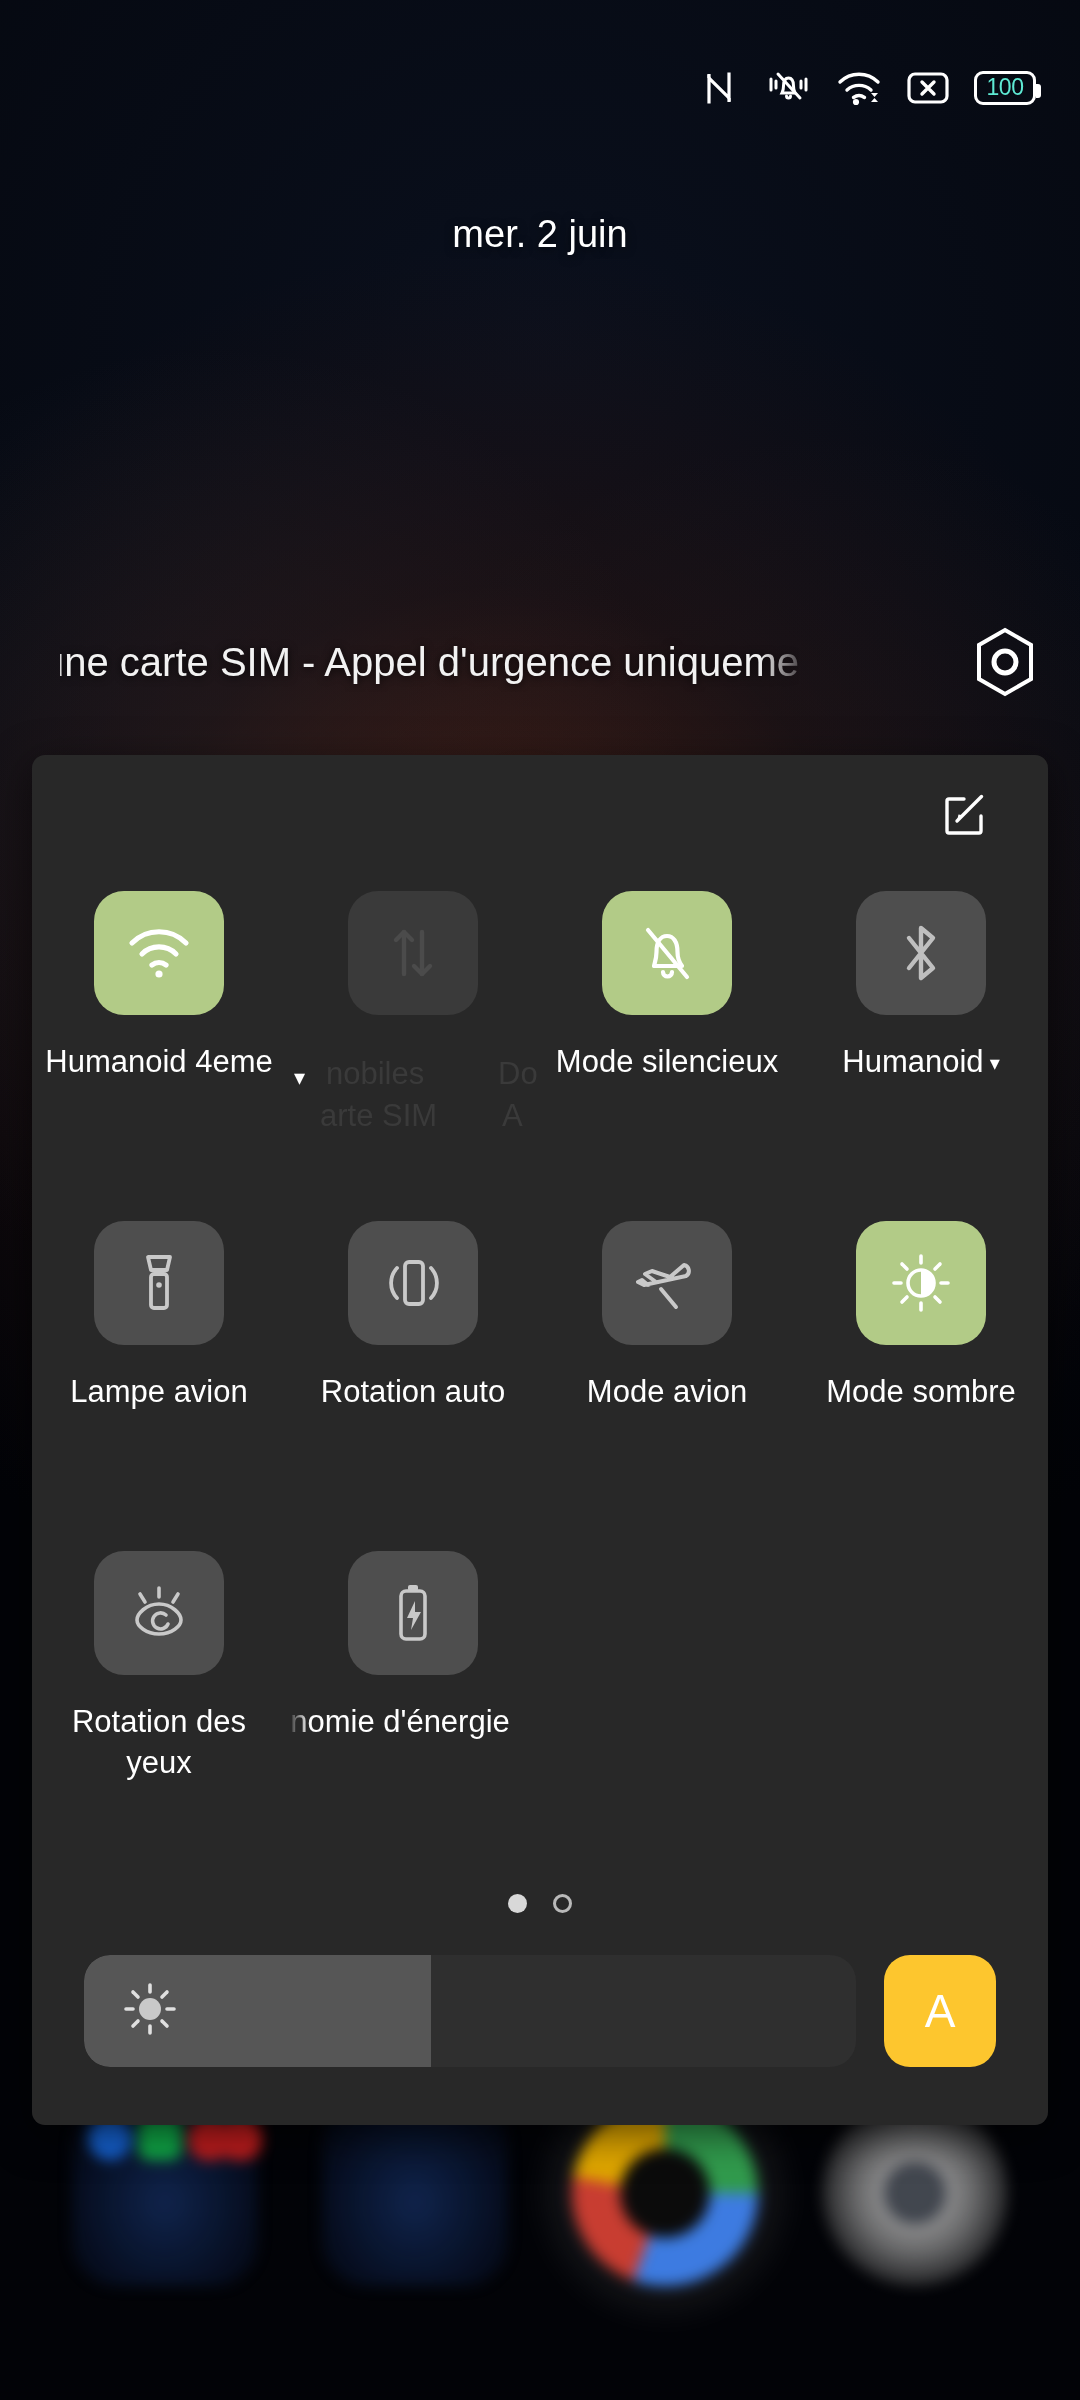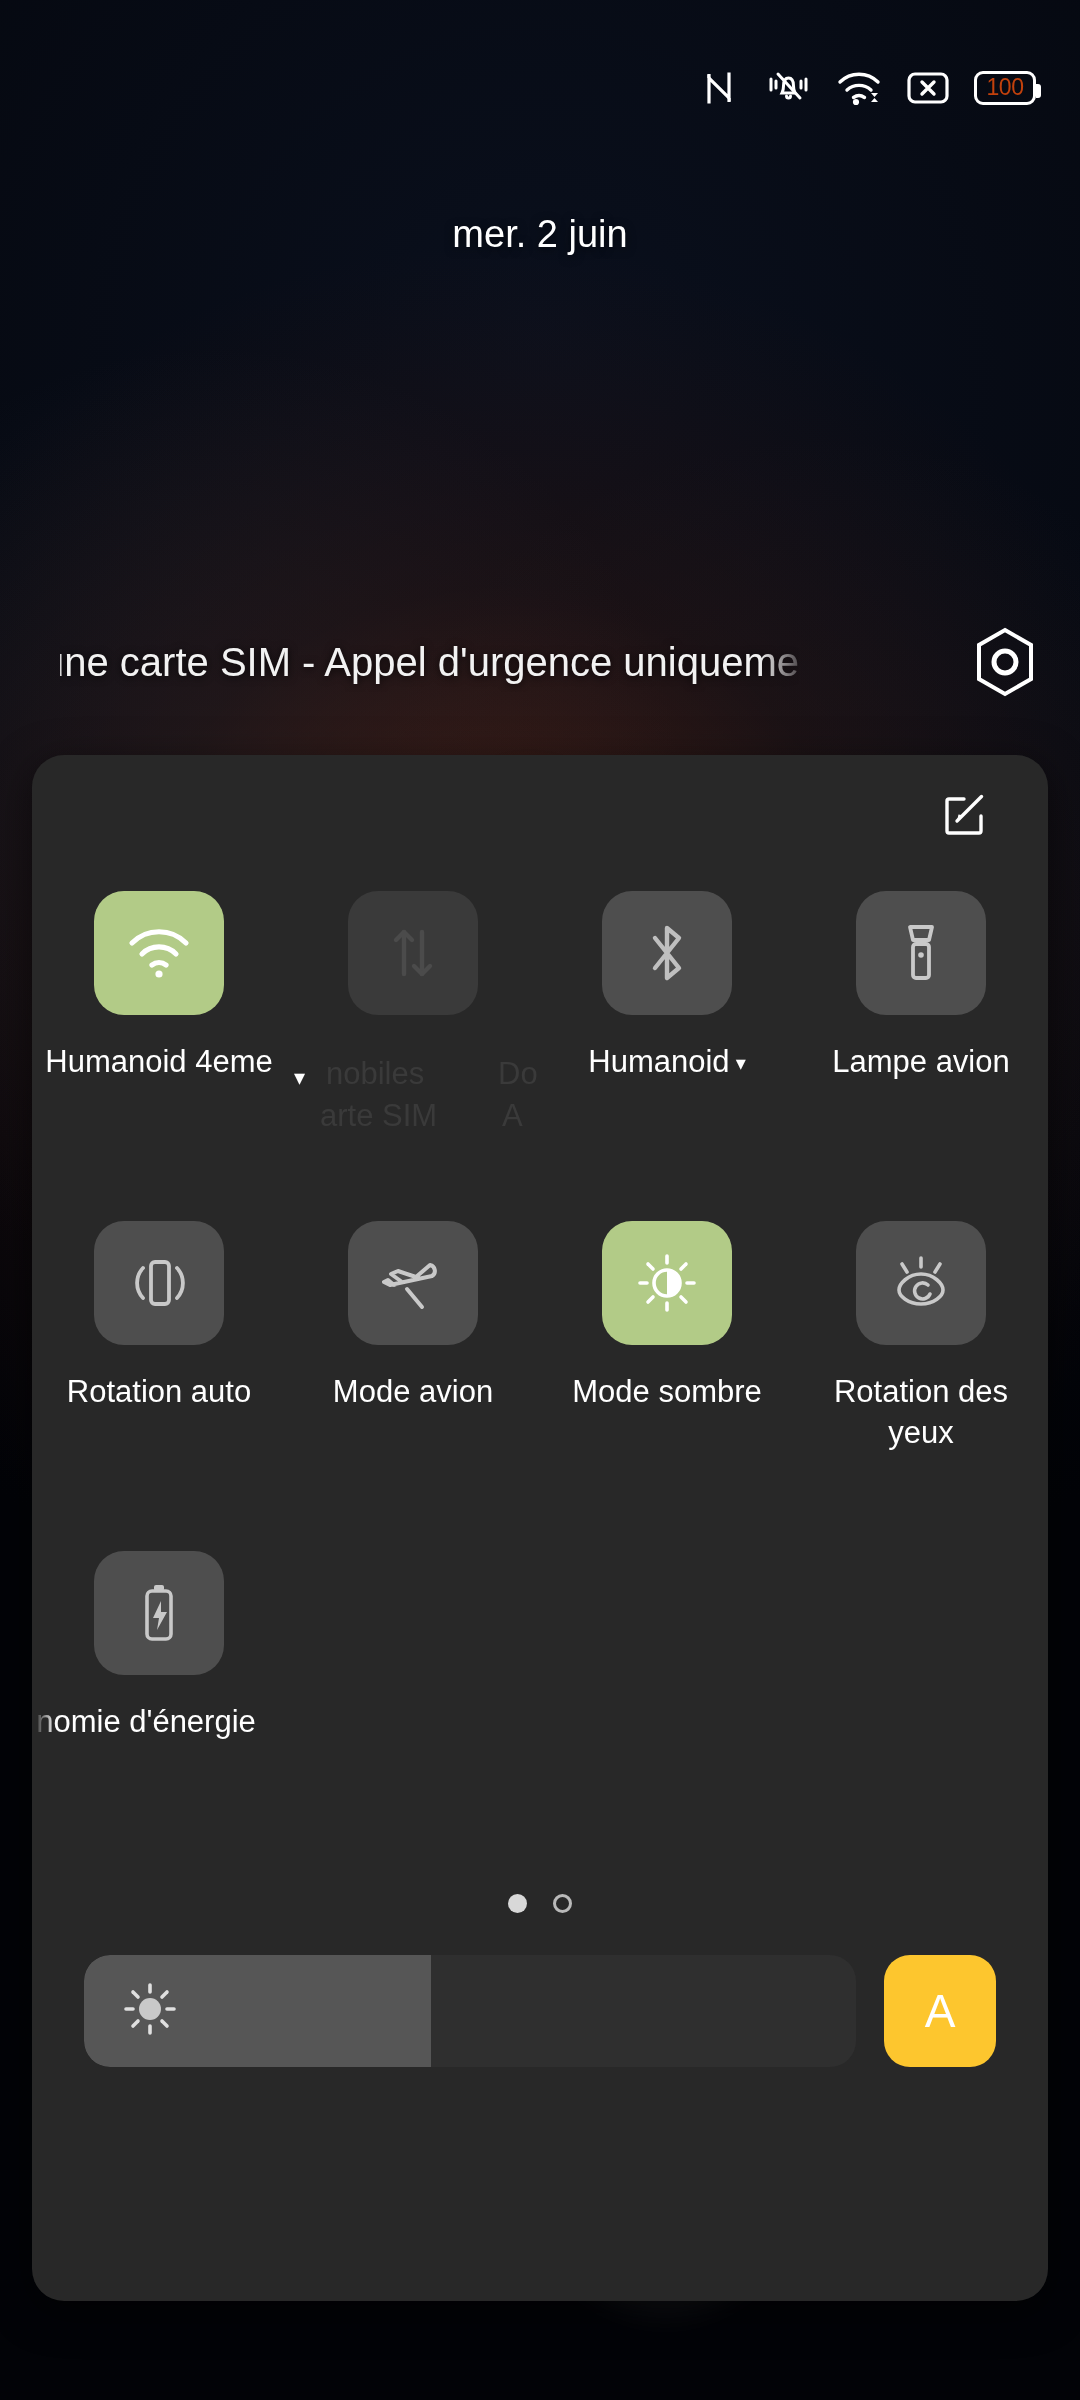--- a/index.html
+++ b/index.html
@@ -48,21 +48,21 @@
   .batt {
     position:relative;
     width:62px; height:34px;
     border:3px solid #fff; border-radius:9px;
     display:flex; align-items:center; justify-content:center;
   }
   .batt:after {
     content:""; position:absolute; right:-8px; top:10px;
     width:5px; height:14px; background:#fff; border-radius:0 3px 3px 0;
   }
-  .batt span { font-size:23px; color:#c2410c; font-weight:400; letter-spacing:-0.5px; }
+  .batt span { font-size:23px; color:#5eead4; font-weight:400; letter-spacing:-0.5px; }
 
   
   #clockblock {
     position:absolute; top:175px; left:0; right:0;
     text-align:center; z-index:15;
   }
   #clock {
     font-size:150px; line-height:150px; color:#fff; font-weight:300;
     letter-spacing:4px;
     text-shadow:0 2px 14px rgba(0,0,0,0.6);
@@ -90,23 +90,23 @@
     line-height:60px;
     text-shadow:0 1px 8px rgba(0,0,0,0.8);
     -webkit-mask-image:linear-gradient(90deg, rgba(0,0,0,0.55) 0px, #000 26px, #000 calc(100% - 40px), rgba(0,0,0,0.25) 100%);
             mask-image:linear-gradient(90deg, rgba(0,0,0,0.55) 0px, #000 26px, #000 calc(100% - 40px), rgba(0,0,0,0.25) 100%);
   }
   #carrier-action { width:150px; display:flex; align-items:center; justify-content:center; }
 
   
   #qs-panel {
     position:absolute;
-    left:32px; top:755px; width:1016px; height:1546px;
+    left:32px; top:755px; width:1016px; height:1370px;
     background:#282828;
-    border-radius:32px;
+    border-radius:13px;
     z-index:18;
     box-shadow:0 10px 40px rgba(0,0,0,0.55);
   }
   #qs-edit-row {
     height:122px; display:flex; align-items:center; justify-content:flex-end;
     padding-right:60px;
   }
   #qs-grid {
     display:grid;
     grid-template-columns:repeat(4,1fr);
@@ -328,20 +328,32 @@
             </g>
           </svg>
         </div>
         <span class="outside-caret" style="left:8px; top:188px;">▾</span>
         <div class="ghost-label" style="left:40px; top:176px;">nobiles</div>
         <div class="ghost-label" style="left:34px; top:218px;">arte SIM</div>
         <div class="ghost-label" style="left:212px; top:176px;">Do</div>
         <div class="ghost-label" style="left:216px; top:218px;">A</div>
       </div>
 
+      <div class="qs-tile">
+        <div class="tile-icon on">
+          <svg width="58" height="62" viewBox="0 0 58 62">
+            <g fill="none" stroke="#fff" stroke-width="4.2" stroke-linecap="round" stroke-linejoin="round">
+              <path d="M16 44 h28 c-3 -4 -4.5 -8 -4.5 -14 0 -10 -4 -16 -10.5 -16 -6.5 0 -10.5 6 -10.5 16 0 6 -1.5 10 -2.5 14 z"></path>
+              <path d="M25 50 a4.5 4.5 0 0 0 9 0"></path>
+              <path d="M10 8 L49 55"></path>
+            </g>
+          </svg>
+        </div>
+        <div class="tile-label">Mode silencieux</div>
+      </div>
 
       <div class="qs-tile">
         <div class="tile-icon">
           <svg width="48" height="66" viewBox="0 0 48 66">
             <path d="M12 18 L36 48 L24 58 V8 L36 18 L12 48" fill="none" stroke="#bfbfbf" stroke-width="4.4" stroke-linejoin="round" stroke-linecap="round"></path>
           </svg>
         </div>
         <div class="tile-label"><span>Humanoid</span><span class="caret">▾</span></div>
       </div>
 

